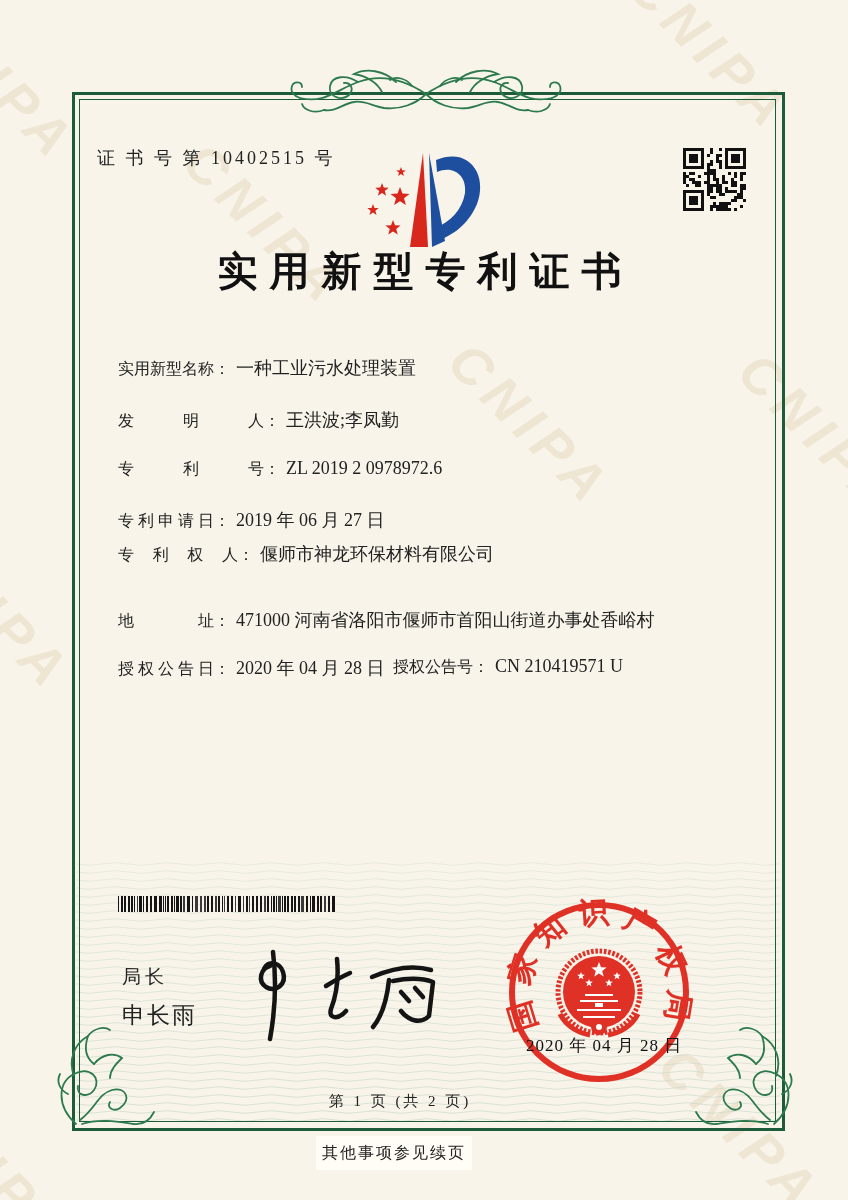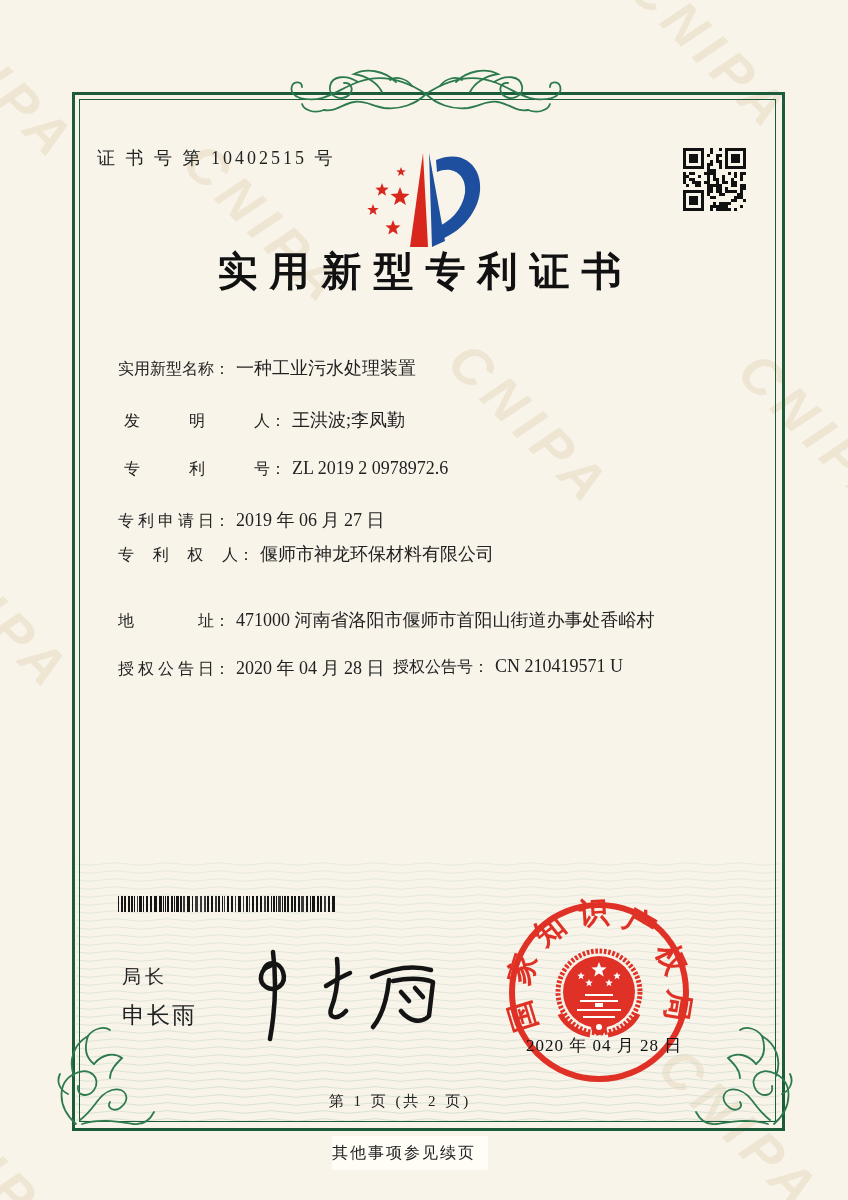--- a/index.html
+++ b/index.html
@@ -20,39 +20,39 @@
   svg.ornament{position:absolute;z-index:2;}
   
   .cert-no{position:absolute;left:97px;top:146px;font-size:18px;letter-spacing:3px;z-index:3;}
   svg.logo{position:absolute;left:352px;top:134px;z-index:3;}
   svg.qr{position:absolute;left:683px;top:148px;z-index:3;}
   .title{position:absolute;left:72px;top:244px;width:707px;text-align:center;
       font-size:40px;font-weight:bold;letter-spacing:12px;color:#111;z-index:3;}
   .frow{position:absolute;left:118px;font-size:18px;white-space:nowrap;z-index:3;}
   .flabel{display:inline-block;font-size:16px;text-align:justify;text-align-last:justify;
       width:96px;vertical-align:baseline;}
-  .flabel.wide{width:146px;margin-left:6px;}
+  .flabel.wide{width:146px;}
   .flabel.med{width:120px;}
   .fcolon{font-size:16px;}
   .fvalue{margin-left:6px;}
   .pair2{position:absolute;left:275px;top:0;white-space:nowrap;}
   .bodytext{position:absolute;left:102px;top:694px;width:662px;z-index:3;
       font-size:16px;line-height:27px;color:#1c1c1c;}
   .bodytext p{margin:0;text-indent:2em;white-space:pre-line;}
   svg.barcode{position:absolute;left:118px;top:896px;z-index:3;}
   .sig-title{position:absolute;left:122px;top:964px;font-size:19px;letter-spacing:4px;z-index:3;}
   .sig-name{position:absolute;left:122px;top:1000px;font-size:23px;letter-spacing:2px;z-index:3;}
   svg.signature{position:absolute;left:242px;top:946px;z-index:3;}
   svg.seal{position:absolute;left:506px;top:886px;z-index:4;}
   .seal-date{position:absolute;left:524px;top:1034px;width:160px;text-align:center;
       font-size:17px;letter-spacing:1px;color:#121212;z-index:5;white-space:nowrap;}
   .page-footer{position:absolute;left:40px;top:1092px;width:720px;text-align:center;
       font-size:15px;letter-spacing:3px;z-index:3;}
-  .note-box{position:absolute;left:332px;top:1136px;width:156px;height:34px;line-height:34px;
-      background:#fffdf6;text-align:left;font-size:16px;letter-spacing:2px;z-index:3;}
+  .note-box{position:absolute;left:316px;top:1136px;width:156px;height:34px;line-height:34px;
+      background:#fffdf6;text-align:center;font-size:16px;letter-spacing:2px;z-index:3;}
 </style>
 </head>
 <body>
 
 <div class="page">
 
   <div class="wm" style="left:-55px;top:-15px;">CNIPA</div>
   <div class="wm" style="left:215px;top:130px;">CNIPA</div>
   <div class="wm" style="left:660px;top:-45px;">CNIPA</div>
   <div class="wm" style="left:480px;top:330px;">CNIPA</div>

